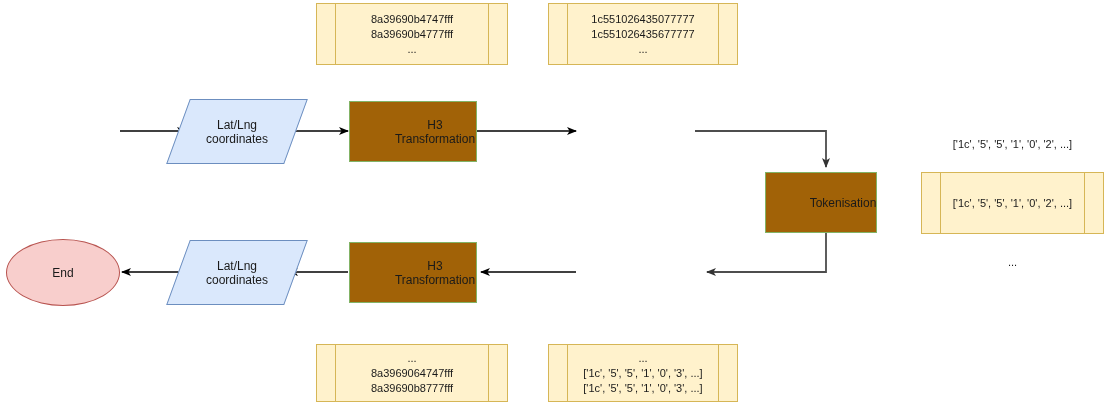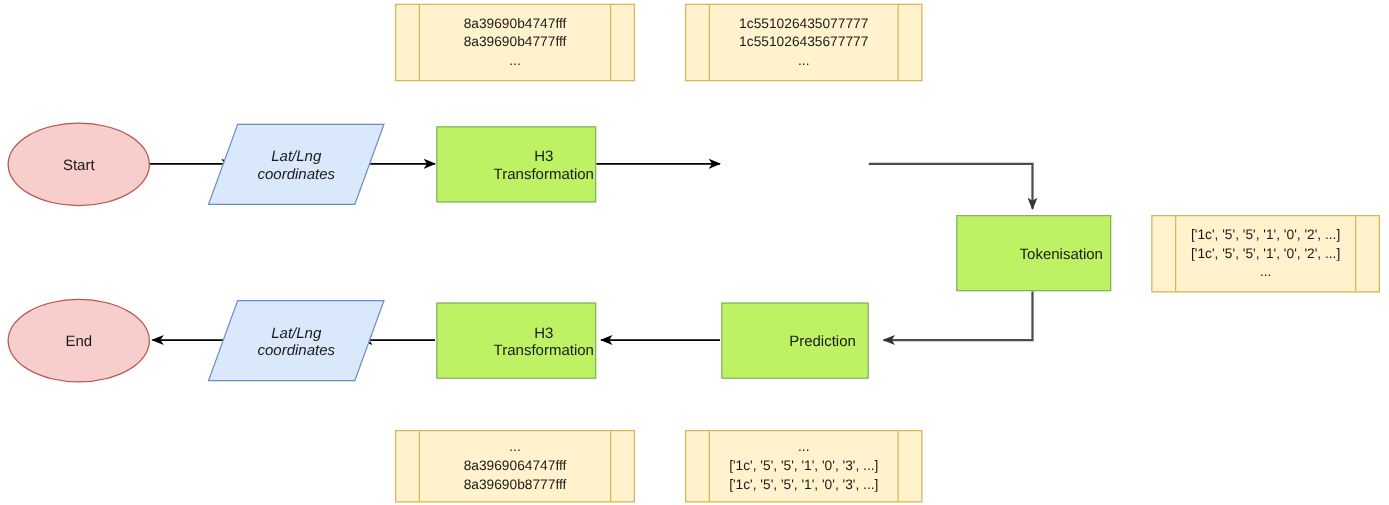--- a/index.html
+++ b/index.html
@@ -36,21 +36,21 @@
     line-height: 14px;
     color: #1a1a1a;
     z-index: 2;
   }
   .node-terminator {
     border-radius: 50%;
     background: #f8cecc;
     border: 1px solid #b85450;
   }
   .node-process {
-    background: #bef264;
+    background: #a16207;
     border: 1px solid #82b366;
     padding-left: 44px;
   }
   .node-io {
     background: transparent;
     border: none;
   }
   .node-io .io-shape {
     position: absolute;
     left: 0;
@@ -58,21 +58,20 @@
     width: 100%;
     height: 100%;
     background: #dae8fc;
     border: 1px solid #6c8ebf;
     transform: skewX(-20deg);
     box-sizing: border-box;
   }
   .node-io .io-label {
     position: relative;
     z-index: 1;
-    font-style: italic;
   }
   .node-data {
     background: #fff2cc;
     border: 1px solid #d6b656;
     font-size: 11px;
     line-height: 15px;
     flex-direction: column;
     padding: 0 22px;
     z-index: 1;
   }
@@ -130,21 +129,21 @@
   </div>
 
   <div class="node node-data" style="left:548px; top:3px; width:190px; height:62px;text-align:right;">
     <span class="data-divider left"></span>
     <span class="data-divider right"></span>
     <span class="data-line">1c551026435077777</span>
     <span class="data-line">1c551026435677777</span>
     <span class="data-line">...</span>
   </div>
 
-  <div class="node node-data" style="left:921px; top:172px; width:183px; height:62px;">
+  <div class="node node-data" style="left:921px; top:172px; width:183px; height:62px;gap:44px;">
     <span class="data-divider left"></span>
     <span class="data-divider right"></span>
     <span class="data-line">['1c', '5', '5', '1', '0', '2', ...]</span>
     <span class="data-line">['1c', '5', '5', '1', '0', '2', ...]</span>
     <span class="data-line">...</span>
   </div>
 
   <div class="node node-data" style="left:316px; top:344px; width:192px; height:58px;">
     <span class="data-divider left"></span>
     <span class="data-divider right"></span>
@@ -154,44 +153,38 @@
   </div>
 
   <div class="node node-data" style="left:548px; top:344px; width:190px; height:58px;">
     <span class="data-divider left"></span>
     <span class="data-divider right"></span>
     <span class="data-line">...</span>
     <span class="data-line">['1c', '5', '5', '1', '0', '3', ...]</span>
     <span class="data-line">['1c', '5', '5', '1', '0', '3', ...]</span>
   </div>
 
-  <div class="node node-terminator" style="left:6px; top:98px; width:114px; height:67px;">
-    <span>Start</span>
-  </div>
 
   <div class="node node-io" style="left:178px; top:99px; width:118px; height:65px;">
     <span class="io-shape"></span>
     <span class="io-label">
       <span>Lat/Lng</span><br>
       <span>coordinates</span>
     </span>
   </div>
 
   <div class="node node-process" style="left:349px; top:101px; width:128px; height:61px;">
     <span>H3 Transformation</span>
   </div>
 
 
-  <div class="node node-process" style="left:765px; top:172px; width:124px; height:61px;">
+  <div class="node node-process" style="left:765px; top:172px; width:112px; height:61px;">
     <span>Tokenisation</span>
   </div>
 
-  <div class="node node-process" style="left:577px; top:242px; width:118px; height:61px;">
-    <span>Prediction</span>
-  </div>
 
   <div class="node node-process" style="left:349px; top:242px; width:128px; height:61px;">
     <span>H3 Transformation</span>
   </div>
 
   <div class="node node-io" style="left:178px; top:240px; width:118px; height:65px;">
     <span class="io-shape"></span>
     <span class="io-label">
       <span>Lat/Lng</span><br>
       <span>coordinates</span>

